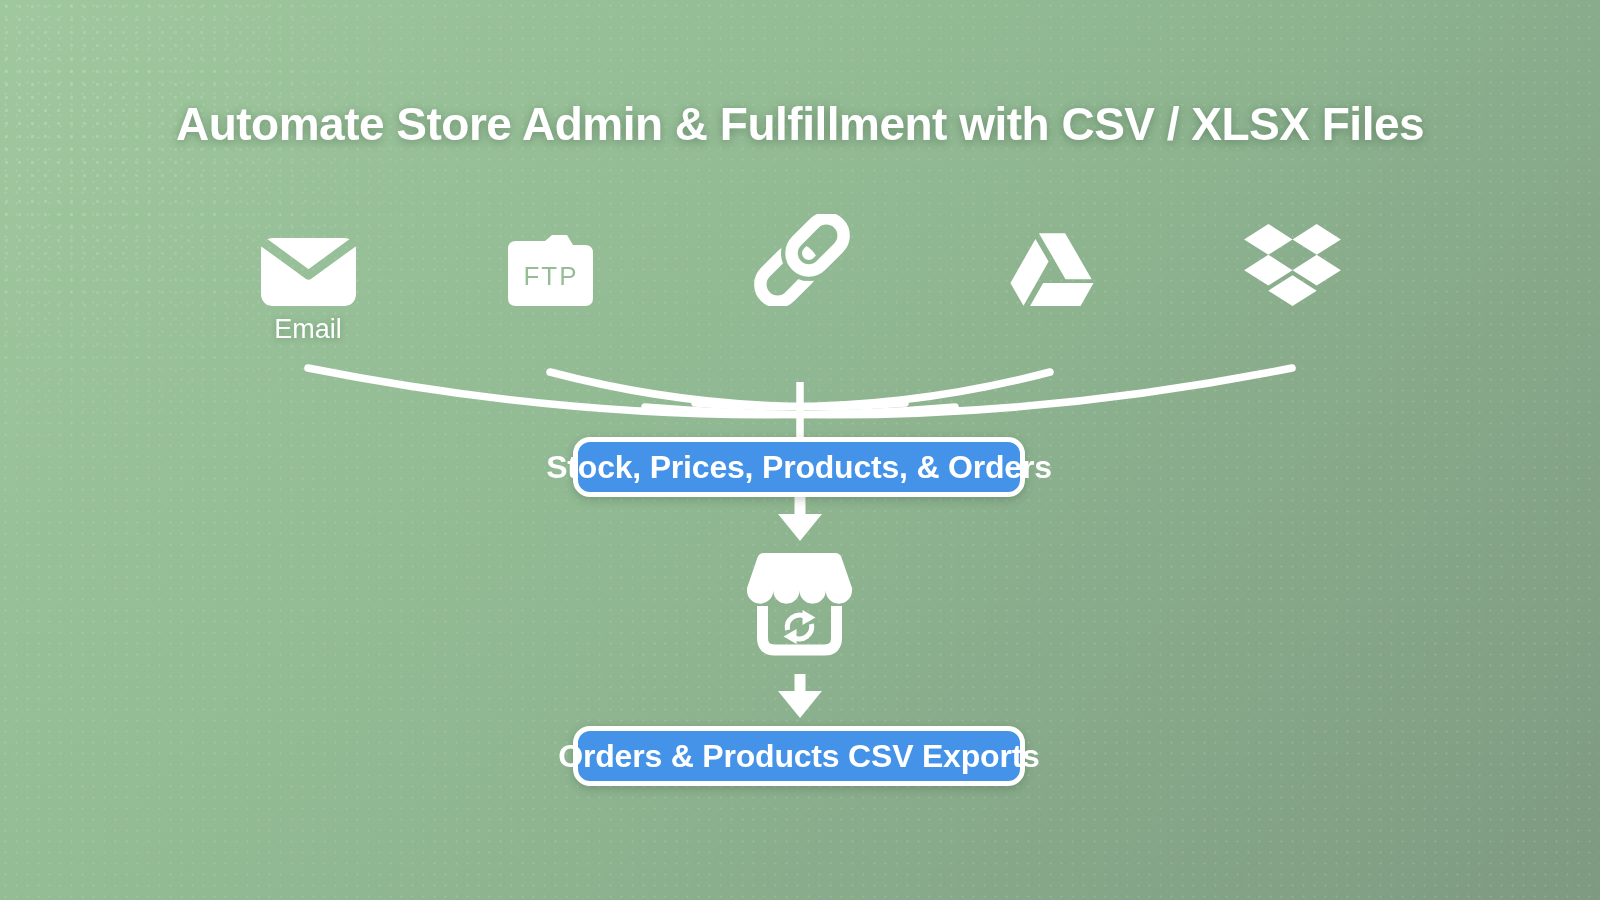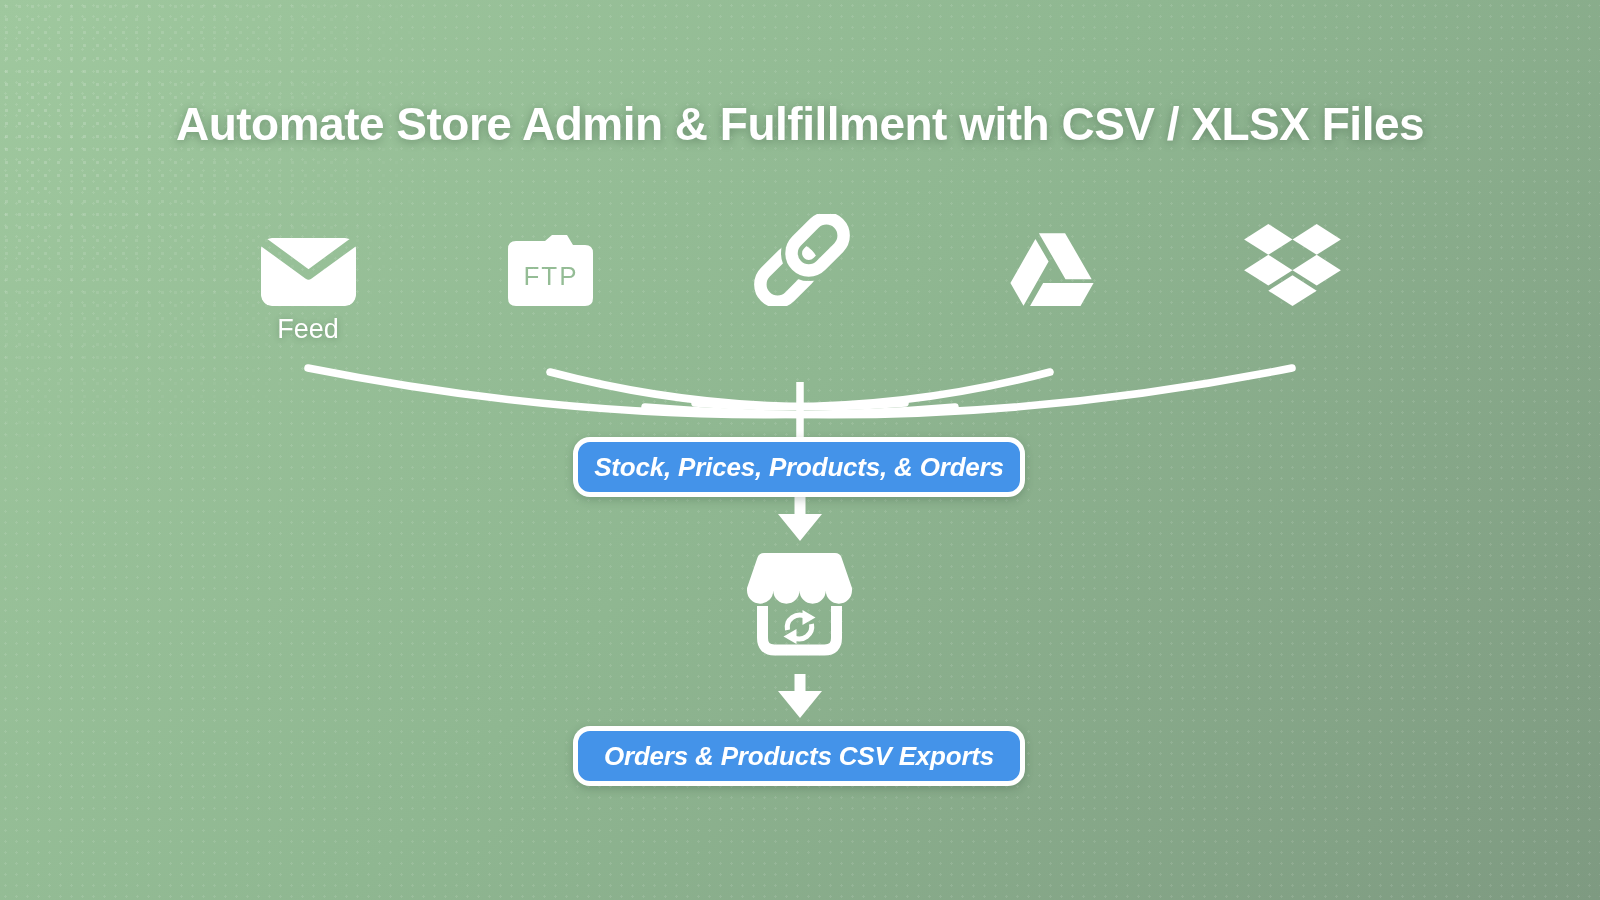--- a/index.html
+++ b/index.html
@@ -34,22 +34,22 @@
   .icon-box{height:96px;display:flex;align-items:flex-end;justify-content:center;}
   .source-label{
     margin-top:8px;color:#fff;font-size:27px;font-weight:400;
     text-shadow:0 1px 6px rgba(42,72,48,.30);
   }
   .funnel{position:absolute;left:0;top:0;z-index:1;}
   .pill{
     position:absolute;left:573px;width:452px;height:60px;box-sizing:border-box;
     background:#4493e9;border:5px solid #fff;border-radius:17px;
     display:flex;align-items:center;justify-content:center;
-    color:#fff;font-size:26px;font-weight:bold;letter-spacing:-.2px;white-space:nowrap;
-    box-shadow:0 3px 9px rgba(40,70,50,.25);z-index:3;font-style:italic;
+    color:#fff;font-size:32px;font-weight:bold;letter-spacing:-.2px;white-space:nowrap;
+    box-shadow:0 3px 9px rgba(40,70,50,.25);z-index:3;
   }
   .pill-top{top:437px;}
   .pill-bottom{top:726px;}
   .abs{position:absolute;z-index:2;}
   svg{display:block;}
 </style>
 </head>
 <body>
 
 <div class="stage">
@@ -71,21 +71,21 @@
       <svg width="95" height="68" viewBox="0 0 95 68">
         <defs>
           <mask id="envMask">
             <rect width="95" height="68" rx="11" fill="#fff"></rect>
             <path d="M 1 3 L 47.5 37 L 94 3" fill="none" stroke="#000" stroke-width="9.5" stroke-linejoin="round"></path>
           </mask>
         </defs>
         <rect width="95" height="68" rx="11" fill="#fff" mask="url(#envMask)"></rect>
       </svg>
     </div>
-    <div class="source-label">Feed</div>
+    <div class="source-label">Email</div>
   </div>
 
   <div class="source" style="left:550px">
     <div class="icon-box">
       <svg width="85" height="71" viewBox="0 0 85 71">
         <defs>
           <mask id="ftpMask">
             <path d="M 8 6 H 37 L 44 0 H 59 L 65 10 H 77 Q 85 10 85 18 V 63 Q 85 71 77 71 H 8 Q 0 71 0 63 V 14 Q 0 6 8 6 Z" fill="#fff"></path>
             <text x="43" y="50" font-size="26" letter-spacing="2" text-anchor="middle" fill="#000" font-family="Liberation Sans, DejaVu Sans, sans-serif">FTP</text>
           </mask>

